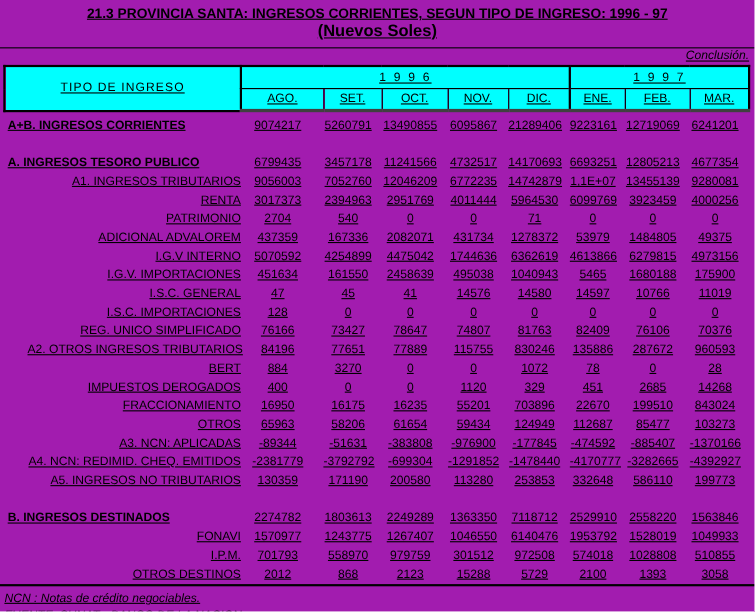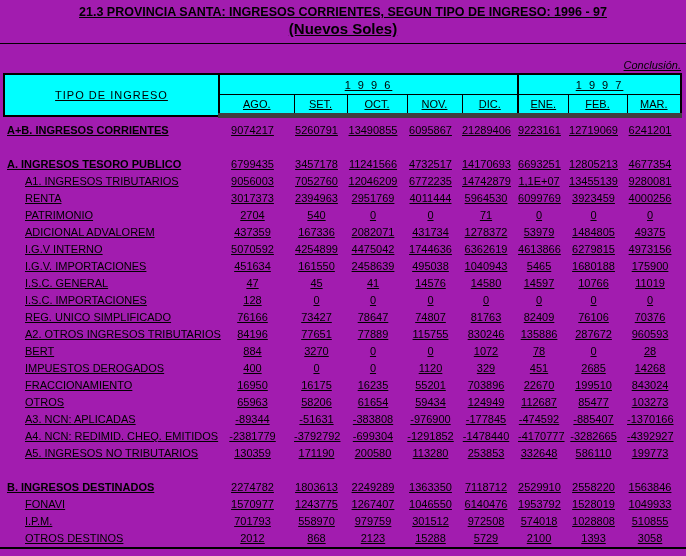--- a/index.html
+++ b/index.html
@@ -30,40 +30,40 @@
     border-top:1px solid #000;
     margin-top:7px;
     height:0;
   }
   .conclusion{
     text-align:right;
     font-style:italic;
     font-size:11px;
     line-height:15px;
     padding-right:5px;
-    margin-top:14px;
+    margin-top:0;
   }
   table{
     border-collapse:collapse;
     table-layout:fixed;
     margin-left:3px;
     width:679px;
   }
   th{
     background:#00FFFF;
     border:1px solid #000;
     font-size:11px;
     font-weight:normal;
     text-align:center;
     padding:0;
     white-space:nowrap;
     overflow:hidden;
   }
   tr.year-row th{height:19px;border-top:2px solid #000;}
-  tr.month-row th{height:18px;border-bottom:5px solid #404040;margin-left:39px;}
+  tr.month-row th{height:18px;border-bottom:3px solid #404040;margin-left:39px;}
   th.corner{
     border-left:2px solid #000;
     border-right:2px solid #000;
     border-top:2px solid #000;
     border-bottom:2px solid #000;
     letter-spacing:1px;
   }
   th.year{letter-spacing:2px;margin-left:43px;}
   th.sep-left{border-left:2px solid #000;}
   th.edge-right{border-right:2px solid #000;}
@@ -71,21 +71,21 @@
     border:none;
     height:17px;
     font-size:11px;
     line-height:17px;
     padding:0;
     white-space:nowrap;
   }
   tbody tr.spacer td{height:4px;line-height:4px;}
   tbody tr.blank td{height:17px;}
   td.label{text-align:left;padding-left:3px;overflow:visible;}
-  td.label.indent{padding-left:21px;}
+  td.label.indent{padding-left:21px;text-align:right;}
   td.label.bold{font-weight:bold;margin-top:11px;}
   td.num{text-align:center;padding-right:8px;}
   .bottom-rule{
     border-top:2px solid #000;
     height:0;
   }
   .footnotes{
     padding-left:4px;
     font-style:italic;
     font-size:11px;

